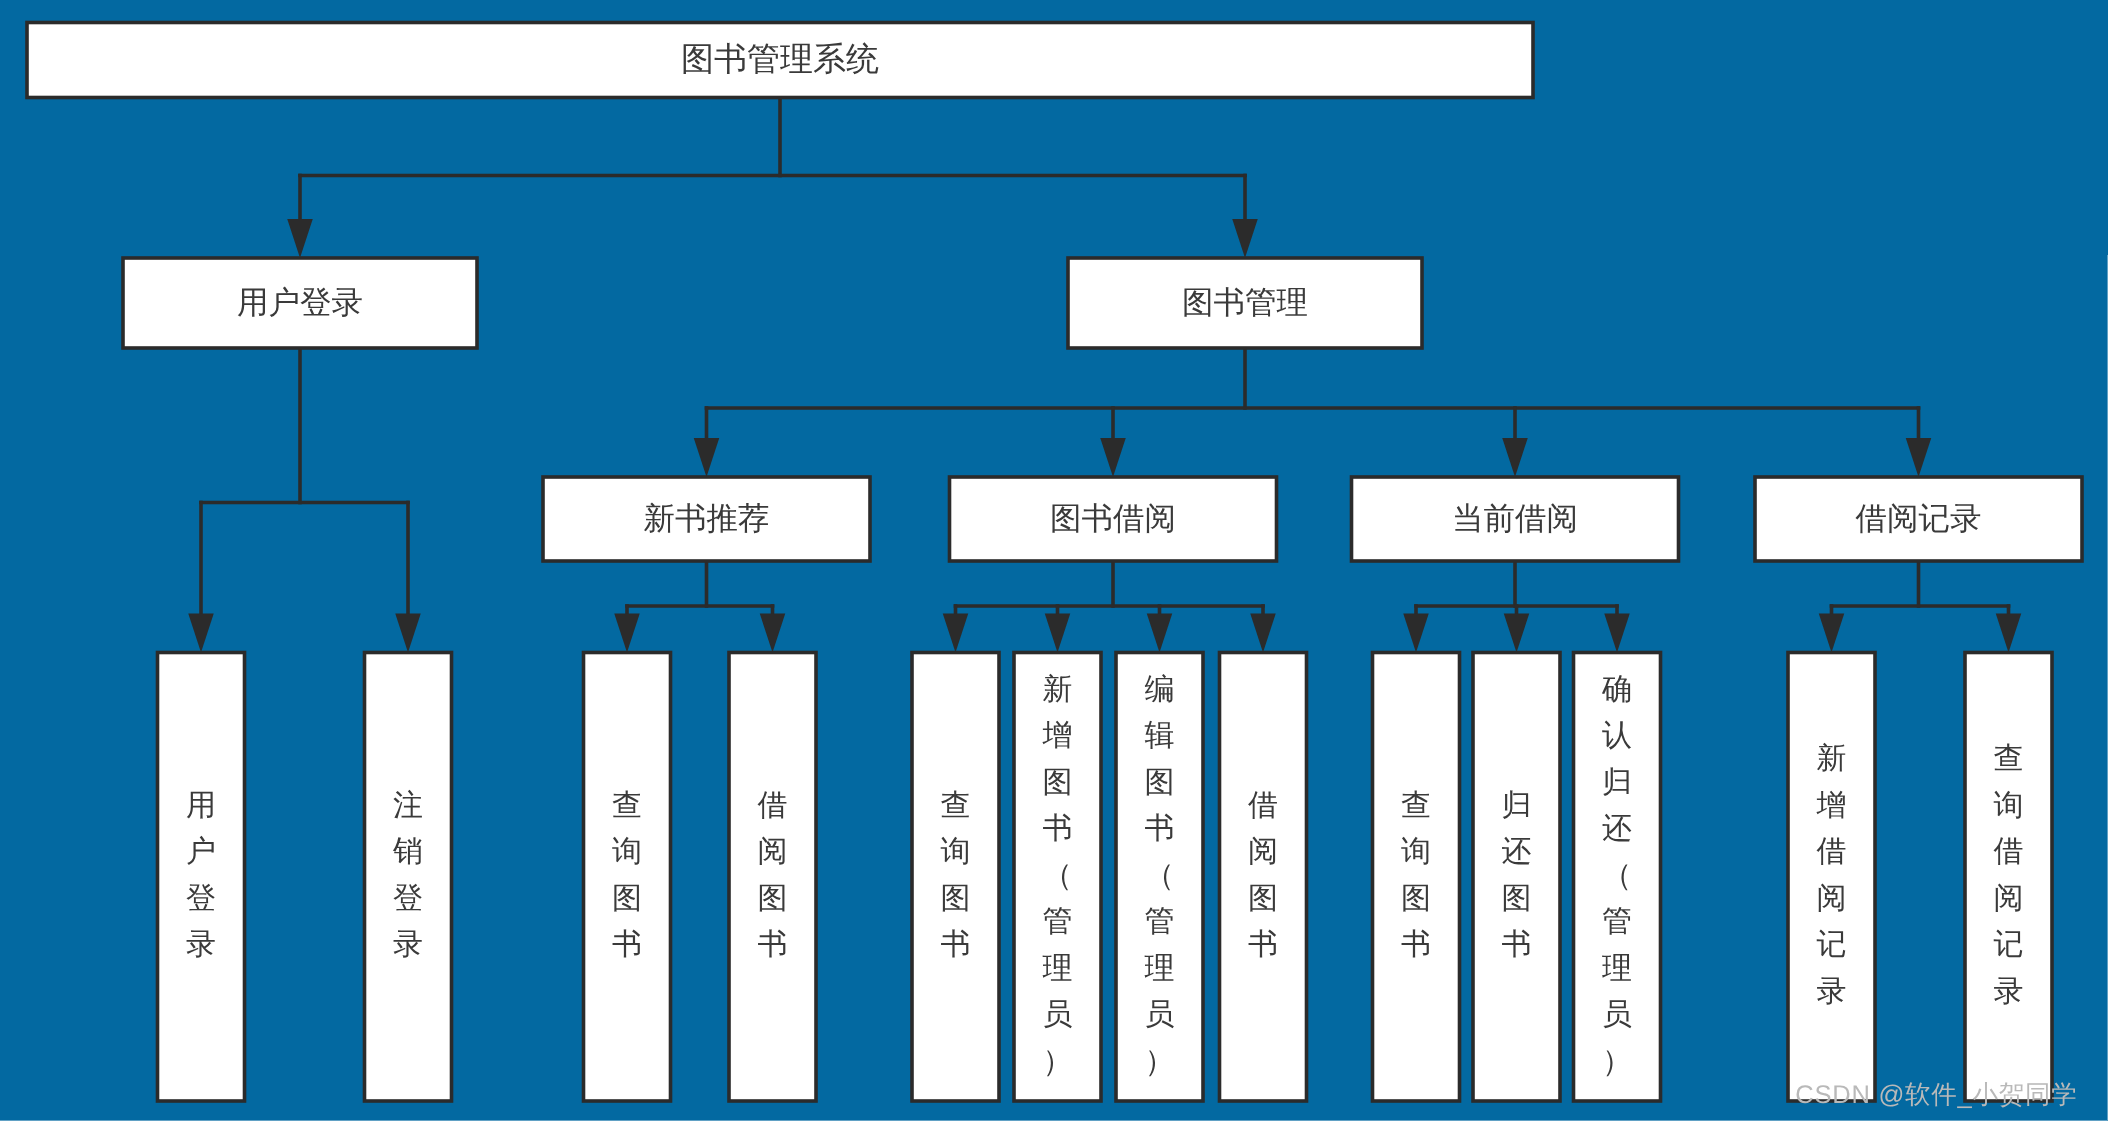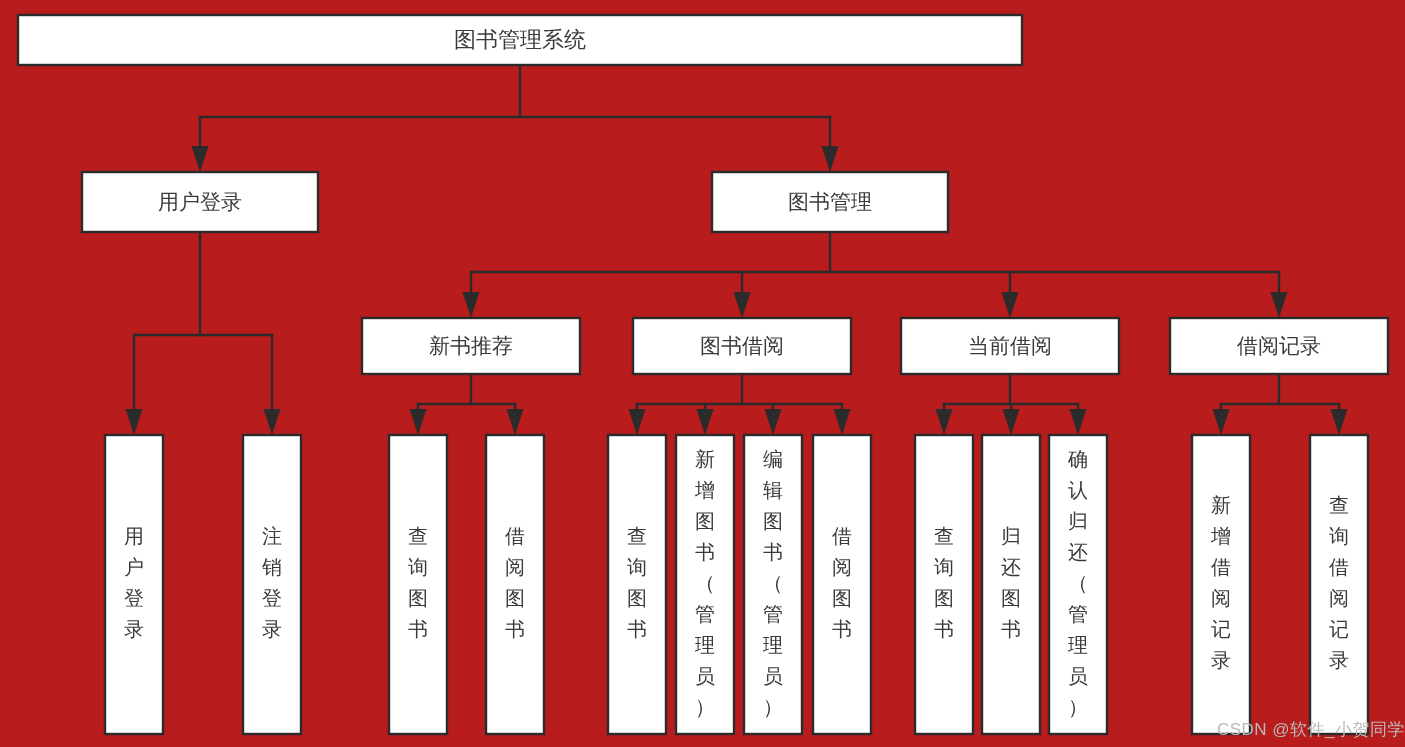--- a/index.html
+++ b/index.html
@@ -1,36 +1,36 @@
 <!DOCTYPE html>
 <html><head>
 <meta charset="utf-8">
 <style>
   html,body{margin:0;padding:0;background:#ffffff;}
   body{
     font-family:"Liberation Sans","DejaVu Sans",sans-serif;
     width:1405px;height:747px;overflow:hidden;position:relative;
   }
-  #diagram-root{position:relative;width:1405px;height:747px;background:#b91c1c;}
+  #diagram-root{position:relative;width:1405px;height:747px;background:#0369a1;}
   svg#tree{position:absolute;left:0;top:0;width:1405px;height:747px;display:block;}
   .node-box{fill:#ffffff;stroke:#2b2b2b;stroke-width:2.4;}
   .node-label{
     fill:#3a3a3a;font-family:"Liberation Sans","DejaVu Sans",sans-serif;
     dominant-baseline:middle;
   }
   .node-label.h{text-anchor:middle;font-size:21px;}
   .node-label.root{text-anchor:middle;font-size:22px;}
   .vlabel{
     fill:#3a3a3a;font-family:"Liberation Sans","DejaVu Sans",sans-serif;
     font-size:20px;text-anchor:middle;dominant-baseline:middle;
   }
   .link{stroke:#2b2b2b;stroke-width:2.4;fill:none;stroke-linecap:square;}
   .arrow-head{fill:#2b2b2b;stroke:none;}
   .watermark{
-    position:absolute;right:0;bottom:6px;
+    position:absolute;right:20px;bottom:6px;
     font-family:"Liberation Sans","DejaVu Sans",sans-serif;
     font-size:17px;color:#b9b9b9;white-space:nowrap;
     letter-spacing:0.5px;pointer-events:none;
   }
 </style>
 </head>
 <body>
 
 <div id="diagram-root">
   <svg id="tree" viewBox="0 0 1405 747">

